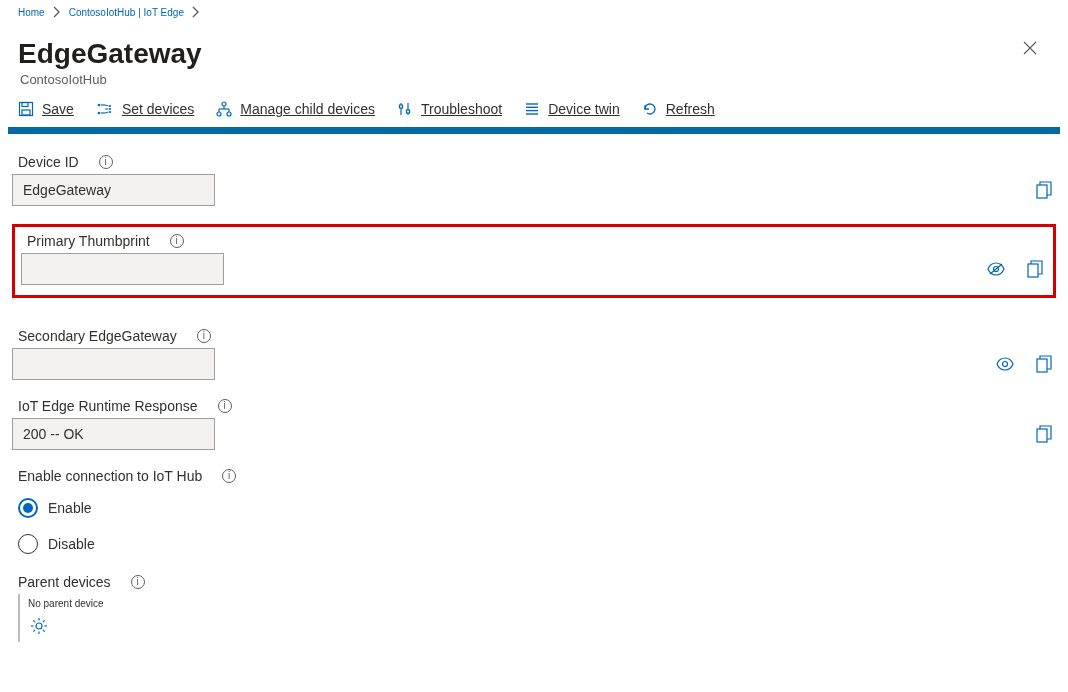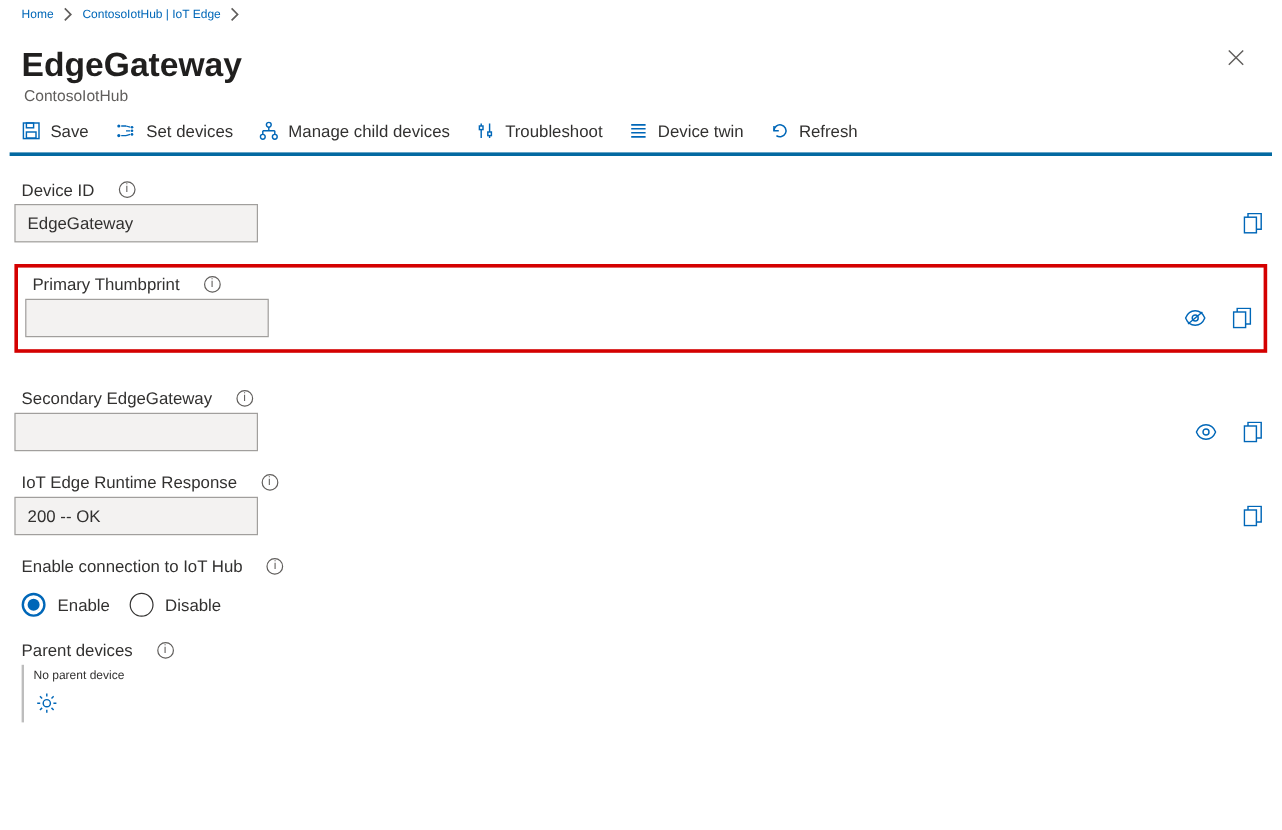--- a/index.html
+++ b/index.html
@@ -46,22 +46,23 @@
     cursor: pointer;
     padding: 8px 12px;
     background: none;
     border: none;
   }
 
   .toolbar {
     display: flex;
     gap: 22px;
     padding: 14px 10px 10px 10px;
-    border-bottom: 3px solid #0369a1;
+    border-bottom: 7px solid #0369a1;
     margin-bottom: 20px;
+    text-decoration: underline;
   }
   .toolbar-item {
     display: inline-flex;
     align-items: center;
     gap: 8px;
     color: #323130;
     cursor: pointer;
     font-size: 14px;
   }
   .toolbar-item .ticon { color: #0067b8; display:inline-flex; align-items:center; }
@@ -108,21 +109,21 @@
   .copy-btn{
     color:#0067b8; cursor:pointer; background:none; border:none; padding:2px;
     display:inline-flex; width:24px; justify-content:center;
   }
   .highlight-box{
     border:3px solid #d40000;
     padding:6px 6px 10px 6px;
     margin-bottom:30px;
   }
 
-  .radio-group{ padding:10px 6px 0 6px; display:flex; flex-direction:row; gap:16px; }
+  .radio-group{ padding:10px 6px 0 6px; display:flex; flex-direction:column; gap:16px; }
   .radio-item{ display:flex; align-items:center; gap:10px; cursor:pointer; }
   .radio-outer{
     width:20px; height:20px; border-radius:50%;
     display:inline-flex; align-items:center; justify-content:center;
   }
   .radio-outer.checked{ border:2px solid #0067b8; }
   .radio-outer.unchecked{ border:1px solid #323130; }
   .radio-inner{
     width:10px; height:10px; border-radius:50%; background:#0067b8;
   }

